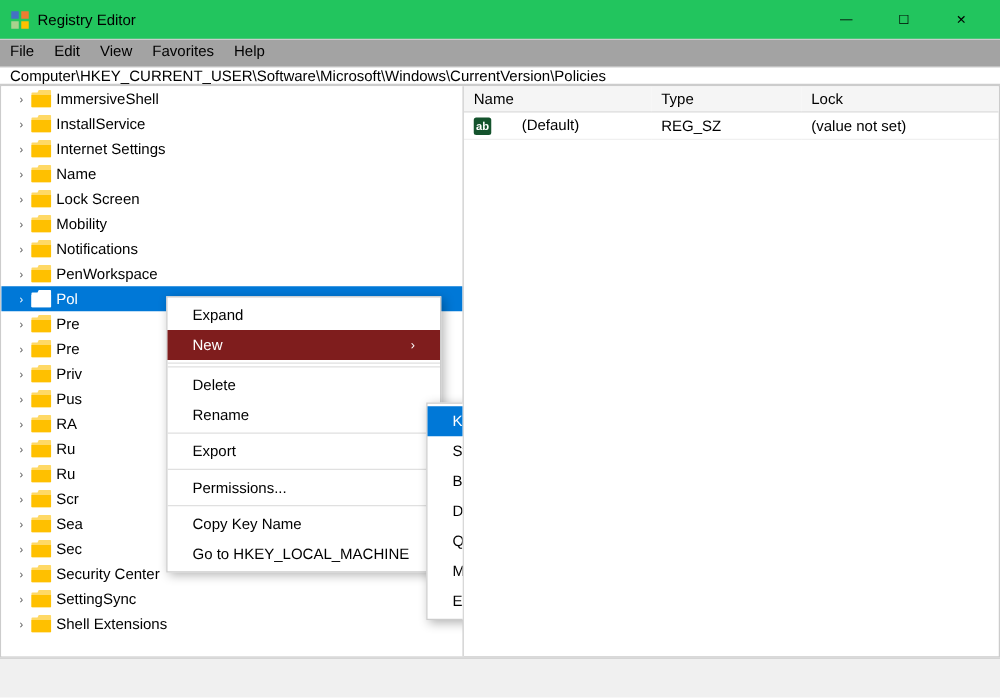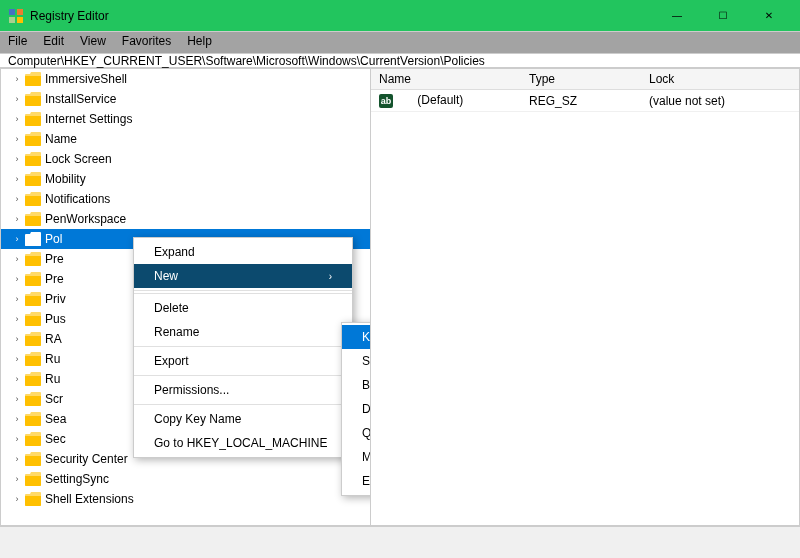--- a/index.html
+++ b/index.html
@@ -461,21 +461,21 @@
           <path d="M0 3 Q0 2 1 2 L5 2 L6 0 L15 0 Q16 0 16 1 L16 13 Q16 14 15 14 L1 14 Q0 14 0 13 Z" fill="#FFD966"></path>
           <path d="M0 4 L16 4 L16 13 Q16 14 15 14 L1 14 Q0 14 0 13 Z" fill="#FFC000"></path>
         </svg>
         <span>Shell Extensions</span>
       </div>
 
     </div>
 
     <div class="context-menu">
       <div class="ctx-item">Expand</div>
-      <div class="ctx-item active" style="background:#0c4a6e; color:white;">
+      <div class="ctx-item active" style="background:#7f1d1d; color:white;">
         <span>New</span>
         <span class="ctx-arrow">›</span>
       </div>
       <div class="ctx-divider"></div>
       <div class="ctx-divider"></div>
       <div class="ctx-item">Delete</div>
       <div class="ctx-item">Rename</div>
       <div class="ctx-divider"></div>
       <div class="ctx-item">Export</div>
       <div class="ctx-divider"></div>

